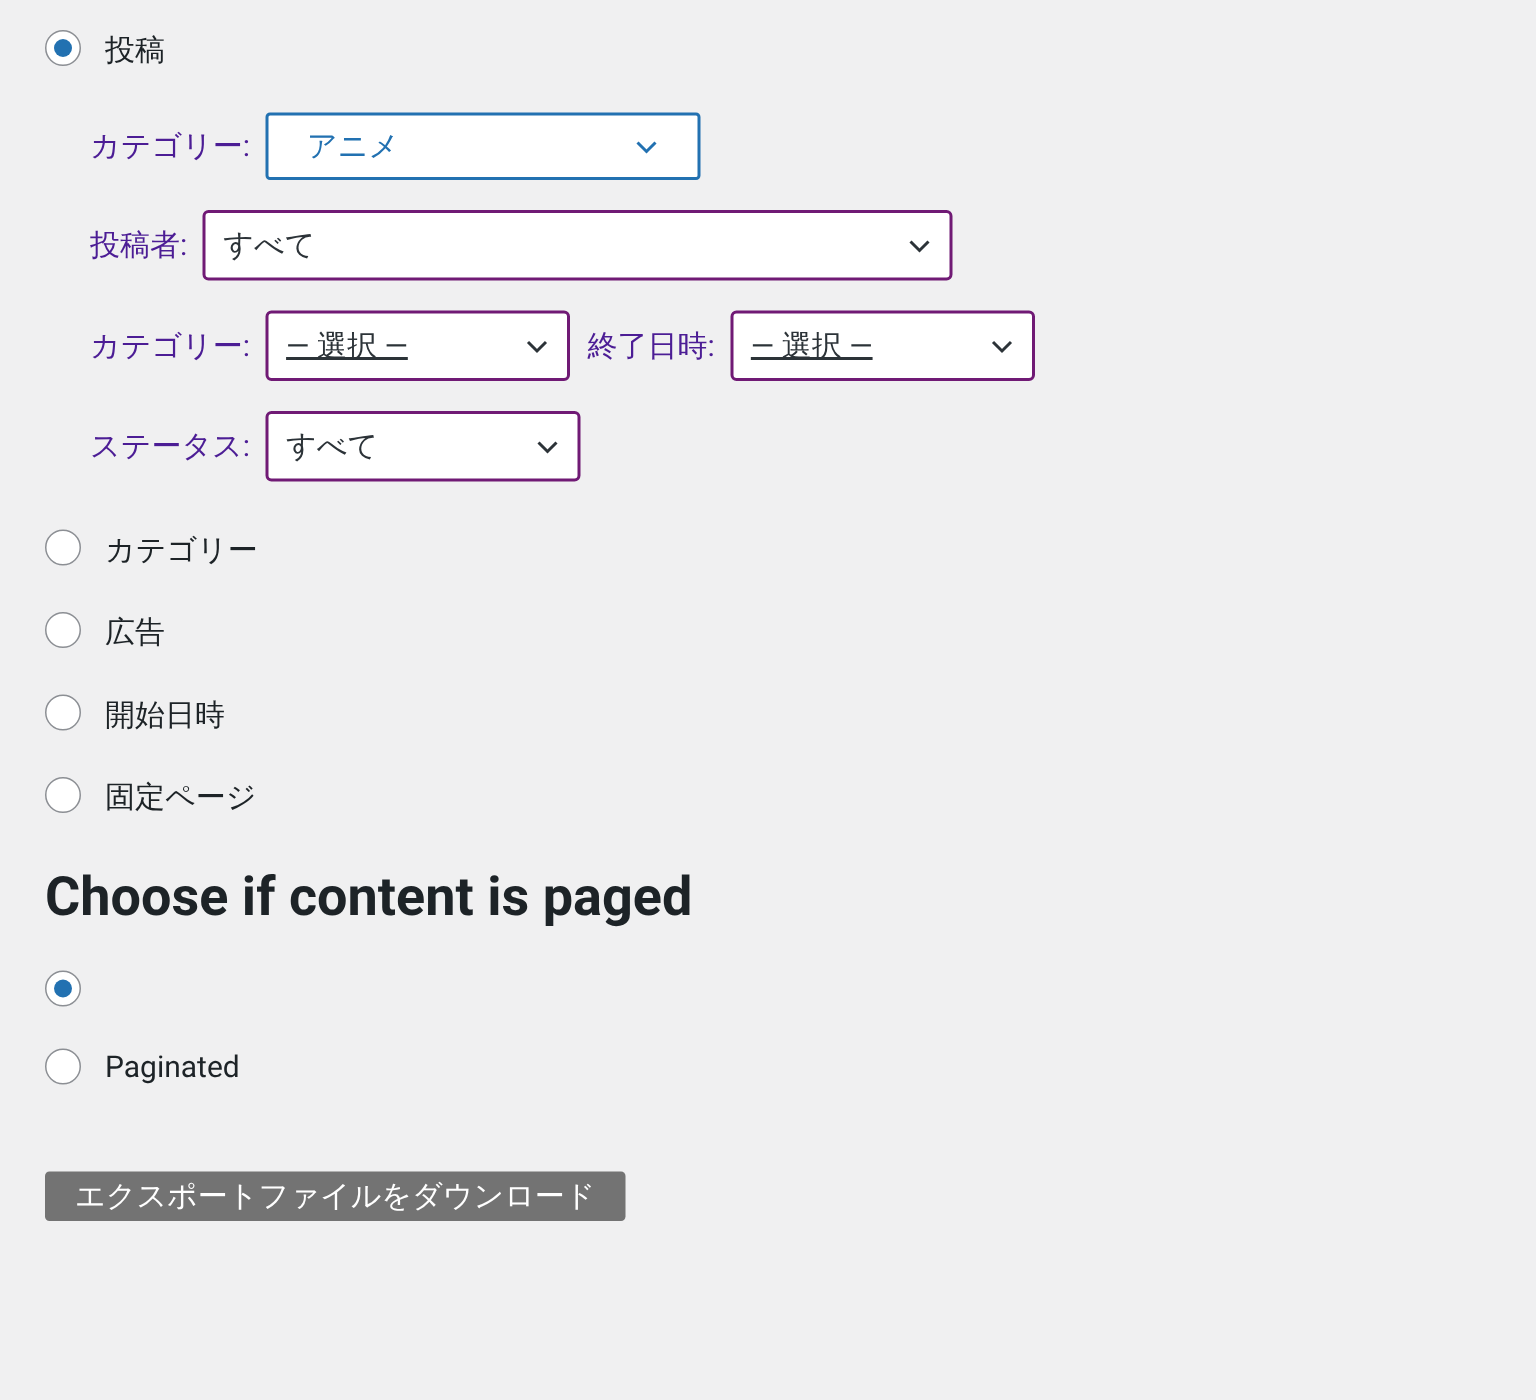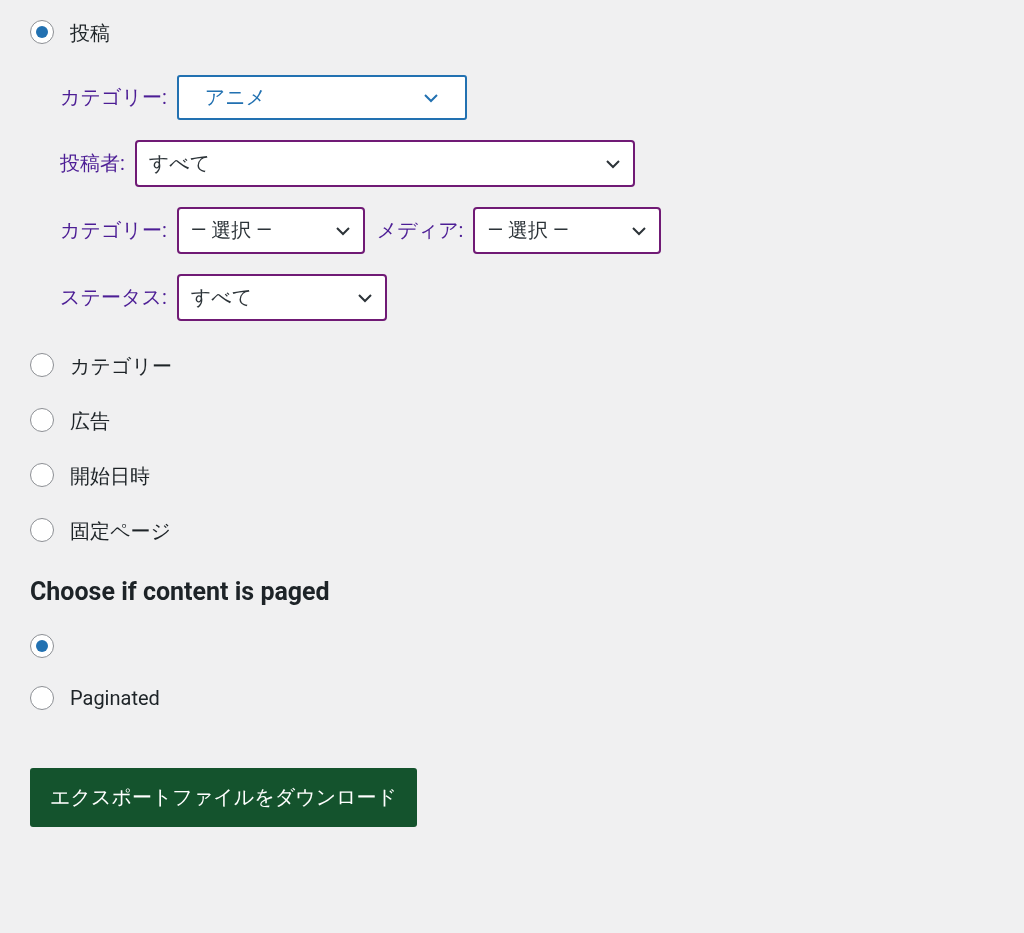--- a/index.html
+++ b/index.html
@@ -72,41 +72,41 @@
       border-radius: 3px;
     }
     .select.focused .chevron svg { stroke: #2271b1; }
     .chevron {
       margin-left: 20px;
       display: flex;
       align-items: center;
     }
     .chevron svg { stroke: #2c3338; }
     h2.section-heading {
-      font-size: 25px;
+      font-size: 36px;
       font-weight: 700;
       color: #1d2327;
       margin-top: 32px;
       margin-bottom: 28px;
     }
     .button-primary {
       display: inline-block;
-      background: #14532d;
+      background: #737373;
       color: #fff;
       border: none;
-      padding: 16px 20px;
+      padding: 3px 20px;
       font-size: 20px;
       border-radius: 3px;
       cursor: pointer;
       margin-top: 30px;
     }
     .gap-right { margin-right: 12px; }
     .w-cat { width: 290px; }
     .w-author { width: 500px; }
-    .w-date { width: 188px; }
+    .w-date { width: 203px; text-decoration: underline; }
     .w-status { width: 210px; }
   </style>
 </head>
 <body>
 
 
 
 
 <div class="row">
   <span class="radio checked"></span>
@@ -141,21 +141,21 @@
 <div class="sub-row">
   <span class="field-label">カテゴリー:</span>
   <div class="select w-date gap-right">
     <span>— 選択 —</span>
     <span class="chevron">
       <svg width="16" height="10" viewBox="0 0 16 10" fill="none" stroke-width="2">
           <path d="M2 2 L8 8 L14 2"></path>
         </svg>
     </span>
   </div>
-  <span class="field-label">メディア:</span>
+  <span class="field-label">終了日時:</span>
   <div class="select w-date">
     <span>— 選択 —</span>
     <span class="chevron">
       <svg width="16" height="10" viewBox="0 0 16 10" fill="none" stroke-width="2">
           <path d="M2 2 L8 8 L14 2"></path>
         </svg>
     </span>
   </div>
 </div>
 

